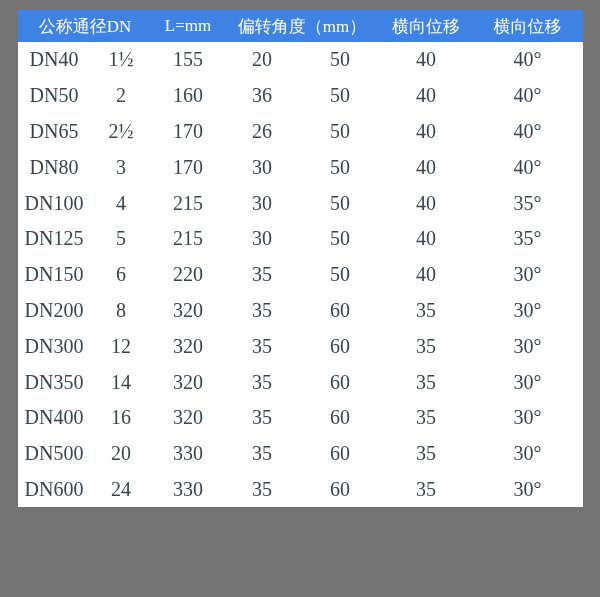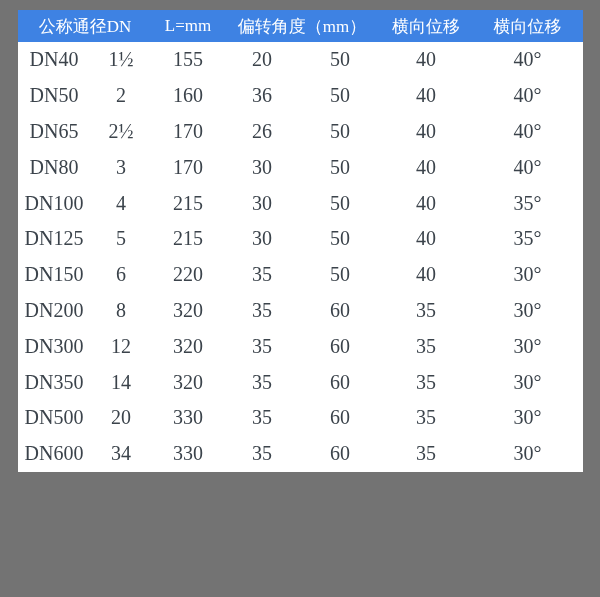--- a/index.html
+++ b/index.html
@@ -155,31 +155,40 @@
         <tr>
           <td>DN350</td>
           <td>14</td>
           <td>320</td>
           <td>35</td>
           <td>60</td>
           <td>35</td>
           <td>30°</td>
         </tr>
         <tr>
+          <td>DN400</td>
+          <td>16</td>
+          <td>320</td>
+          <td>35</td>
+          <td>60</td>
+          <td>35</td>
+          <td>30°</td>
+        </tr>
+        <tr>
           <td>DN500</td>
           <td>20</td>
           <td>330</td>
           <td>35</td>
           <td>60</td>
           <td>35</td>
           <td>30°</td>
         </tr>
         <tr>
           <td>DN600</td>
-          <td>34</td>
+          <td>24</td>
           <td>330</td>
           <td>35</td>
           <td>60</td>
           <td>35</td>
           <td>30°</td>
         </tr>
       </tbody>
   </table>
 </div>
 

